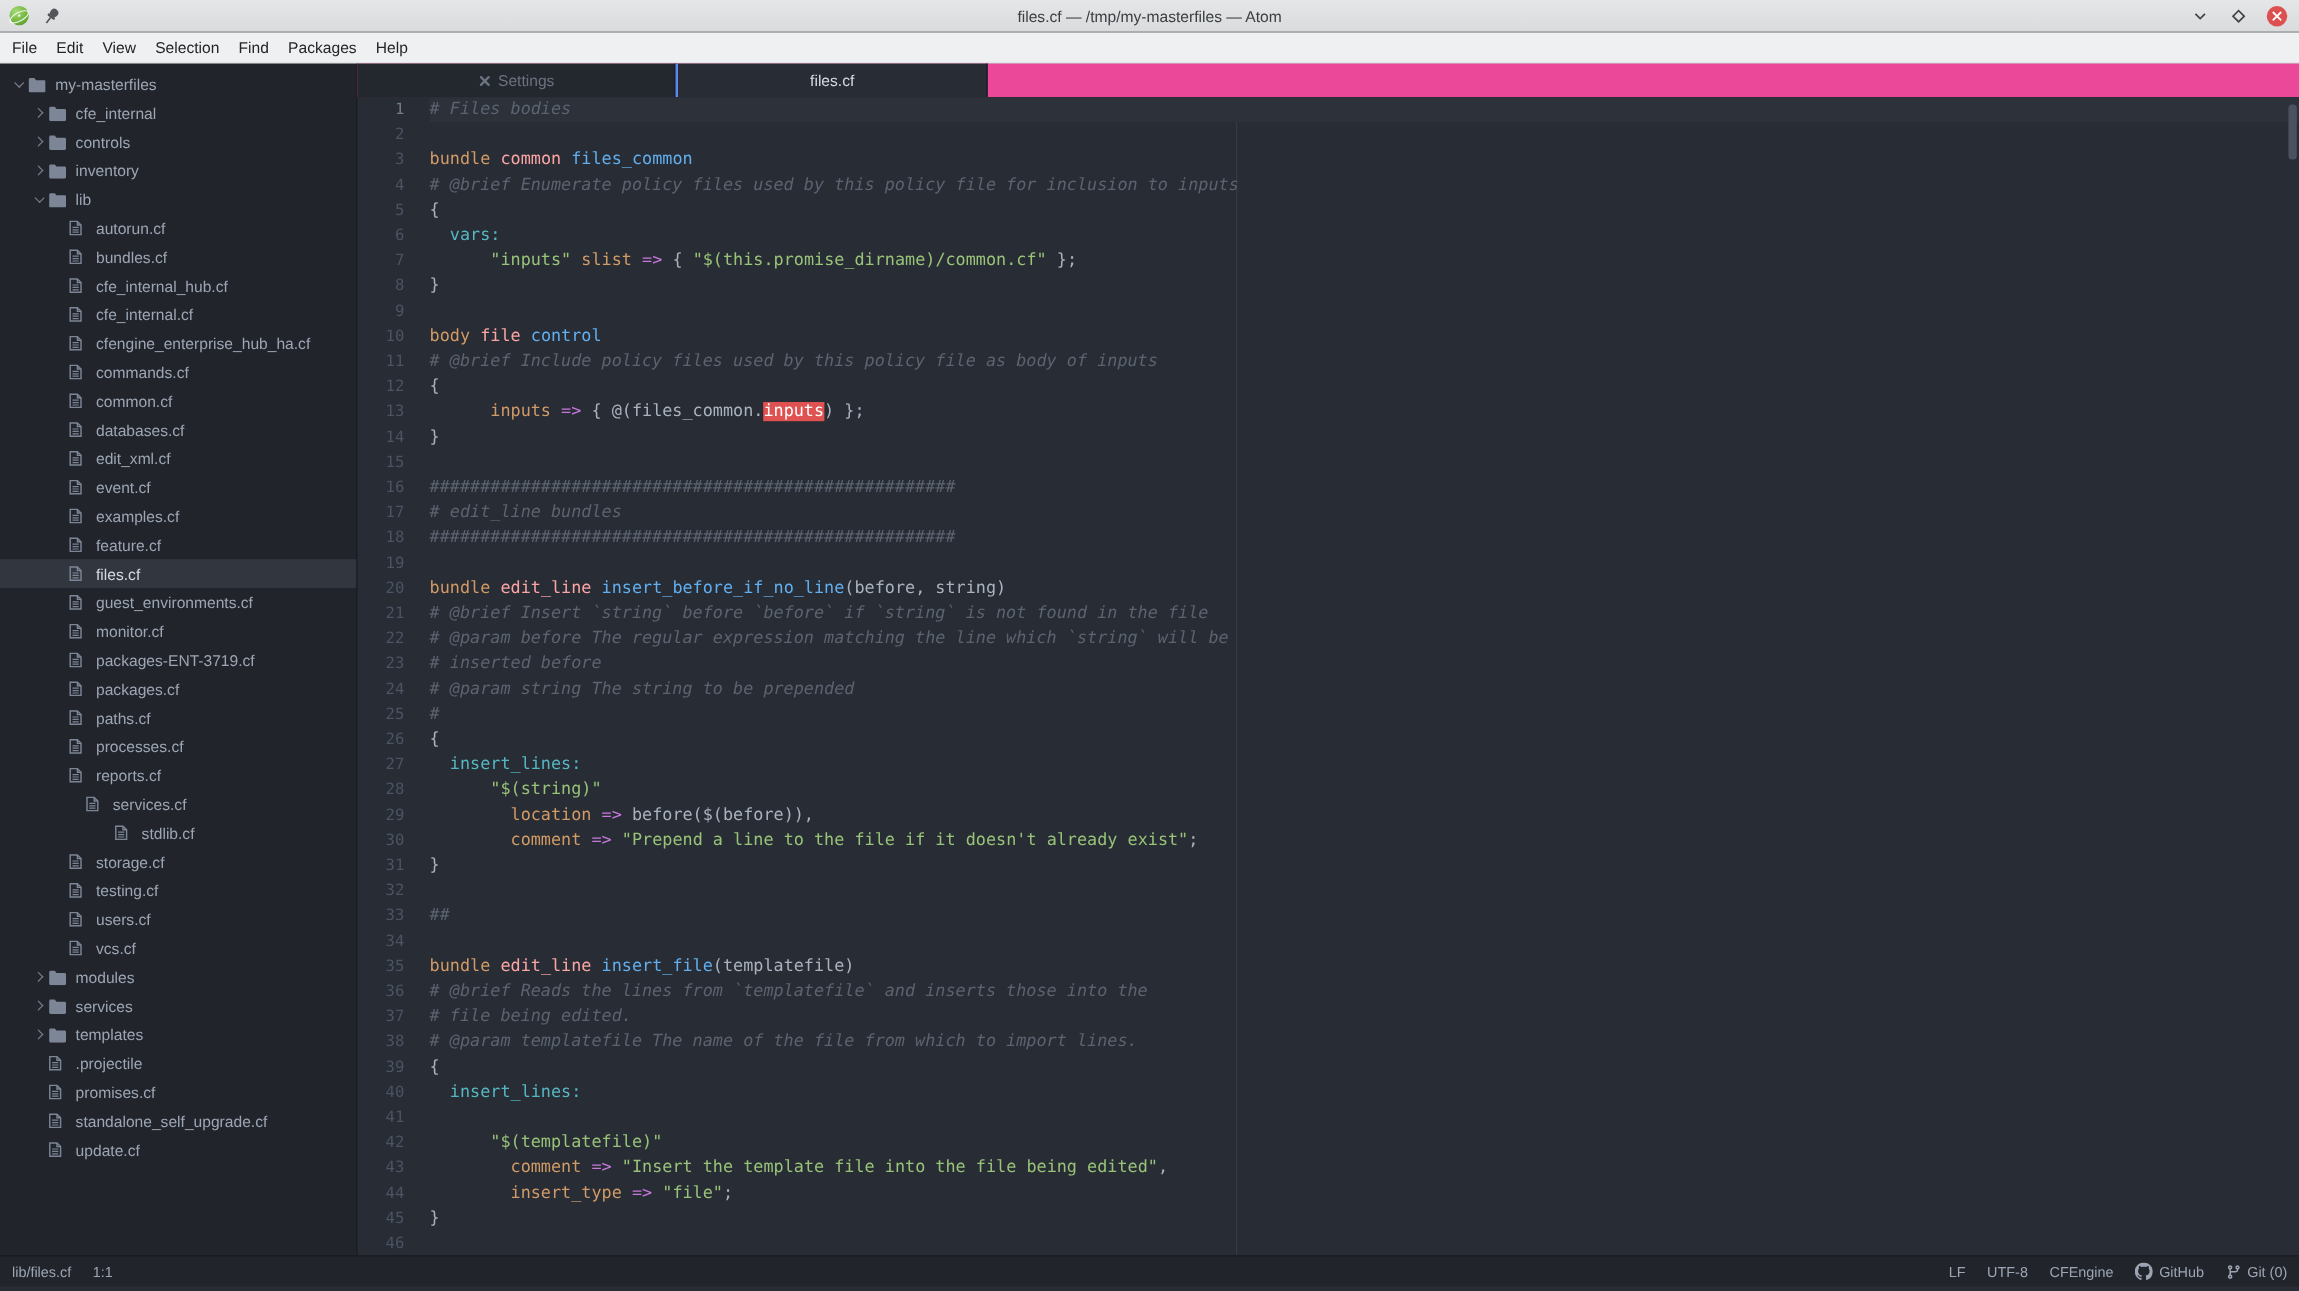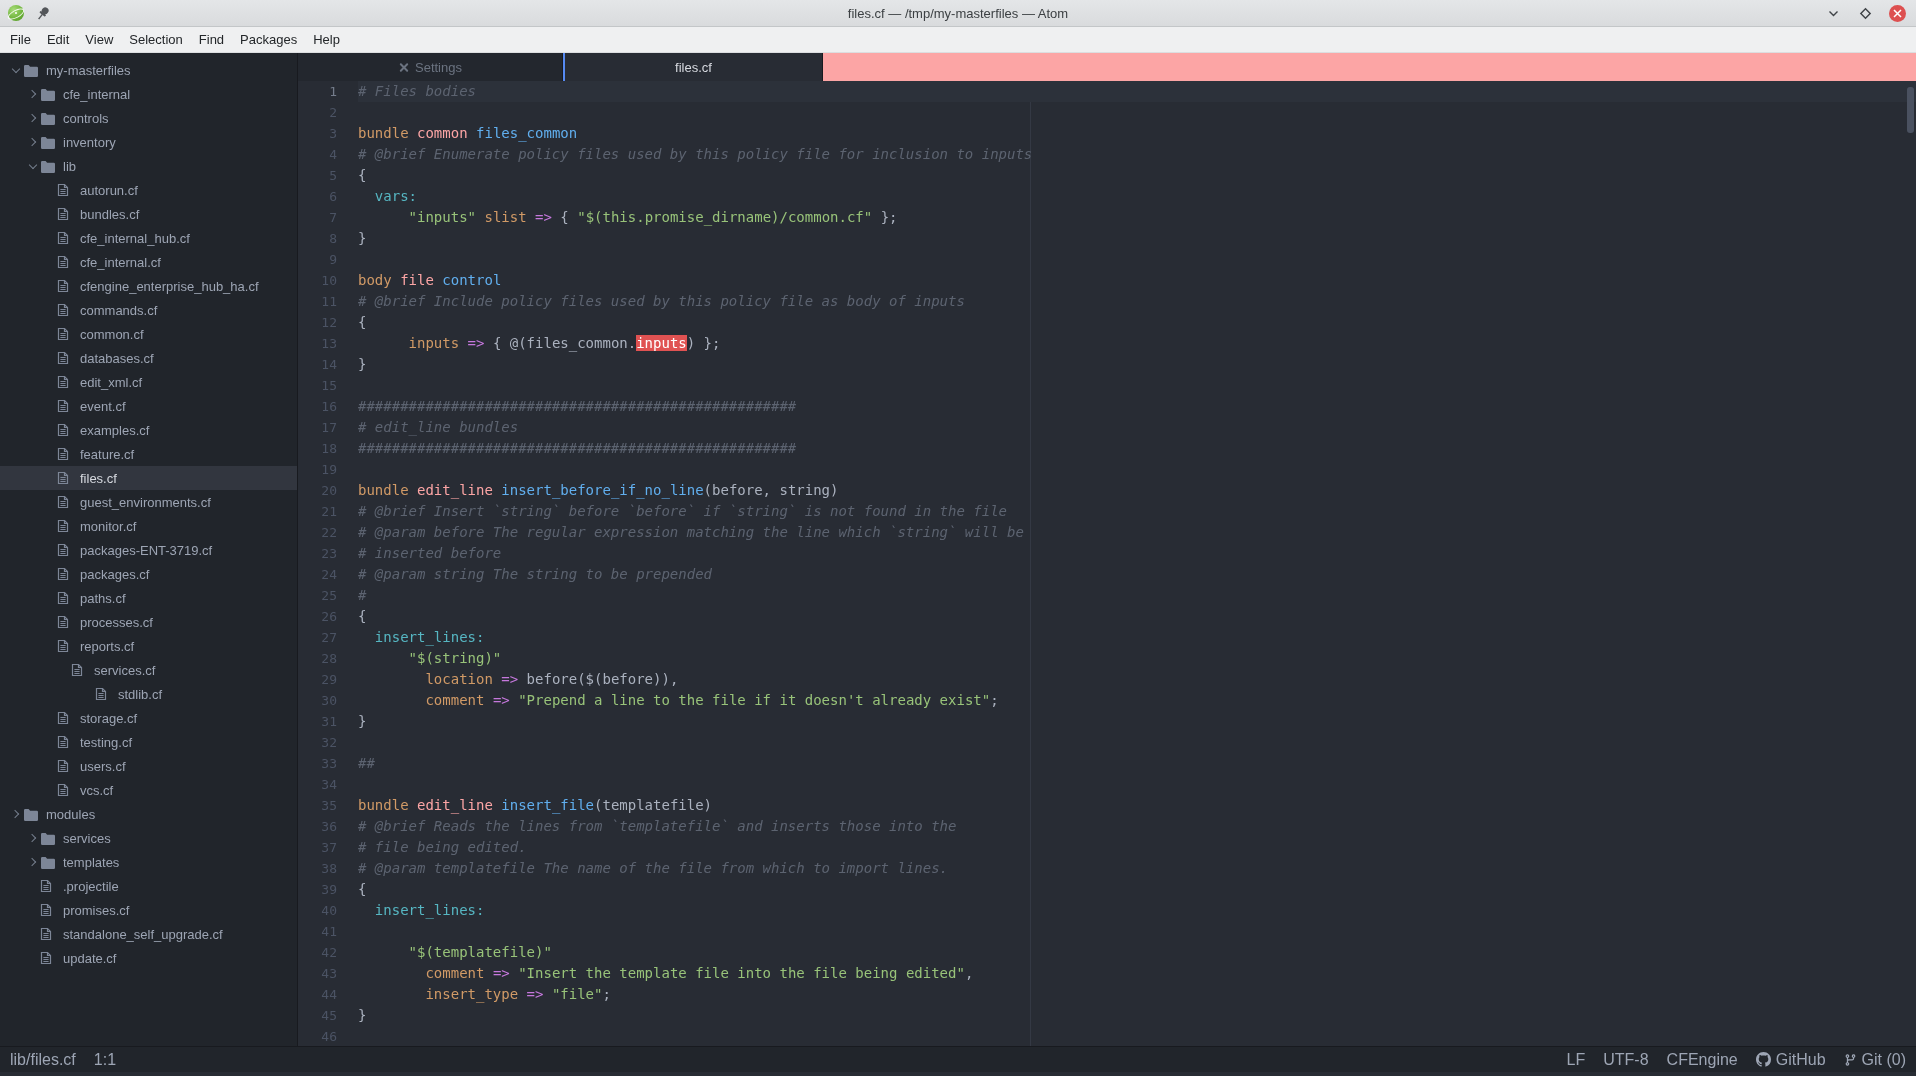--- a/index.html
+++ b/index.html
@@ -43,21 +43,21 @@
   .tree-row.selected { background:#32363f; color:#d7dae0; }
   .chev { width:15px; flex:none; display:flex; align-items:center; justify-content:center; }
   .chev i { display:block; width:6px; height:6px; border-right:1.5px solid #747e8d;
             border-bottom:1.5px solid #747e8d; }
   .chev.exp i { transform:rotate(45deg); margin-top:-3px; }
   .chev.col i { transform:rotate(-45deg); margin-left:-2px; }
   .t-icon { width:16px; margin-right:7px; flex:none; display:flex; align-items:center; }
 
   
   .editor-col { flex:1; display:flex; flex-direction:column; min-width:0; }
-  .tabbar { height:28px; background:#fca5a5; display:flex; flex:none; }
+  .tabbar { height:28px; background:#ec4899; display:flex; flex:none; }
   .tab { height:28px; display:flex; align-items:center; justify-content:center; gap:6px;
          font-size:13px; border-right:1px solid #181a1f; cursor:default; }
   .tab.inactive { width:265px; color:#6b7380; background:#23272e; }
   .tab.active { width:260px; color:#d7dae0; background:#282c34; border-left:2px solid #568af2; }
   .tools-icon { position:relative; width:11px; height:11px; display:inline-block; }
   .tools-icon:before, .tools-icon:after { content:""; position:absolute; left:5px; top:0;
          width:2px; height:11px; background:#6b7380; border-radius:1px; }
   .tools-icon:before { transform:rotate(45deg); }
   .tools-icon:after  { transform:rotate(-45deg); }
 
@@ -79,21 +79,21 @@
   .red    { color:#fca5a5; }
   .blue   { color:#61afef; }
   .cyan   { color:#56b6c2; }
   .green  { color:#98c379; }
   .purple { color:#c678dd; }
   .plain  { color:#abb2bf; }
   .hlr    { background:#e05252; color:#ffffff; }
 
   
   .statusbar { height:26px; background:#21252b; border-top:1px solid #181a1f;
-               display:flex; align-items:center; font-size:16px; color:#9da5b4;
+               display:flex; align-items:center; font-size:12px; color:#9da5b4;
                padding:0 10px; }
   .sb-left { display:flex; gap:18px; }
   .sb-right { margin-left:auto; display:flex; gap:18px; align-items:center; }
   .sb-item { display:flex; align-items:center; gap:5px; cursor:default; }
   .sb-item svg { display:block; }
   svg { shape-rendering:geometricPrecision; }
 </style>
 </head>
 <body>
 
@@ -473,21 +473,21 @@
           <span class="chev"></span>
           <span class="t-icon">
             <svg width="12" height="14" viewBox="0 0 12 14">
               <path d="M1.5 1.5 H7.5 L10.5 4.5 V12.5 H1.5 Z" fill="none" stroke="#7d8697" stroke-width="1.2"></path>
               <path d="M7.5 1.5 V4.5 H10.5" fill="none" stroke="#7d8697" stroke-width="1.2"></path>
               <path d="M3.4 6.5 H8.6 M3.4 8.5 H8.6 M3.4 10.5 H8.6" stroke="#7d8697" stroke-width="1"></path>
             </svg>
           </span>
           <span>vcs.cf</span>
         </div>
-        <div class="tree-row" style="padding-left: 8px;">
+        <div class="tree-row" style="padding-left: 25px;">
           <span class="chev col">
             <i></i>
           </span>
           <span class="t-icon">
             <svg width="15" height="13" viewBox="0 0 15 13">
               <path d="M1 2.2 A1.2 1.2 0 0 1 2.2 1 H5.6 L7.1 2.8 H13.8 A1.2 1.2 0 0 1 15 4 V11.8 A1.2 1.2 0 0 1 13.8 13 H2.2 A1.2 1.2 0 0 1 1 11.8 Z" fill="#7d8697"></path>
             </svg>
           </span>
           <span>modules</span>
         </div>

